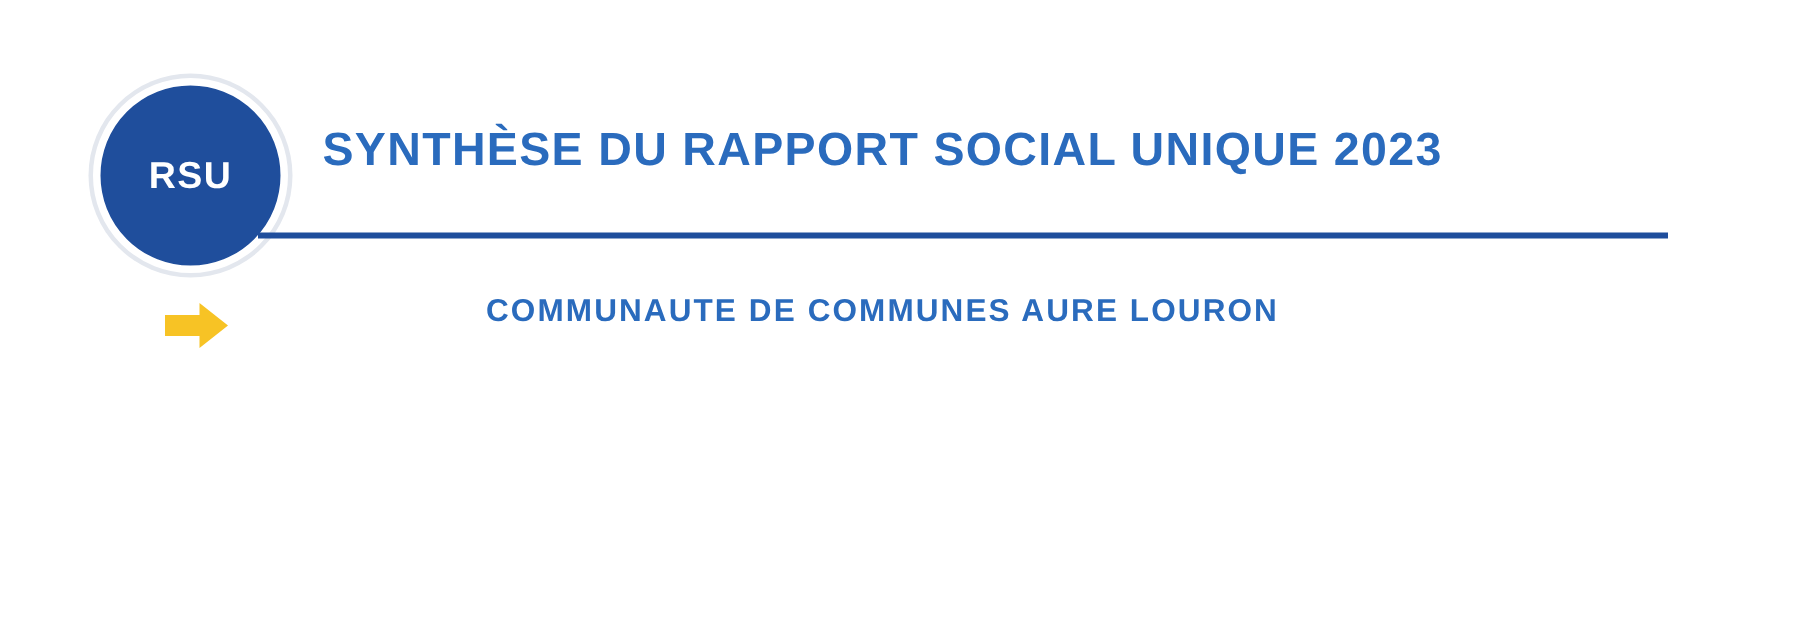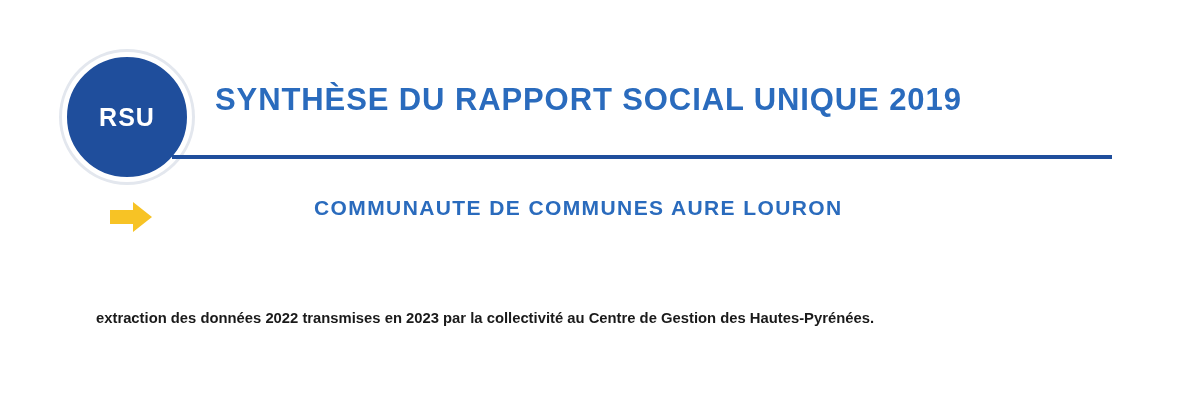--- a/index.html
+++ b/index.html
@@ -11,20 +11,21 @@
     height: 420px;
     background: #ffffff;
     font-family: "Liberation Sans", sans-serif;
     color: #1f1f1f;
     overflow: hidden;
   }
   .page {
     position: relative;
     width: 1177px;
     height: 420px;
+    text-align: right;
   }
 
   
   .badge {
     position: absolute;
     left: 62px;
     top: 52px;
     width: 120px;
     height: 120px;
     border-radius: 50%;
@@ -65,21 +66,21 @@
   
   .arrow-icon {
     position: absolute;
     left: 108px;
     top: 200px;
     width: 46px;
     height: 34px;
   }
   .subtitle {
     position: absolute;
-    left: 314px;
+    left: 324px;
     top: 196px;
     font-size: 21px;
     font-weight: bold;
     letter-spacing: 1.4px;
     color: #2a6bbd;
     white-space: nowrap;
   }
 
   
   .body-text {
@@ -99,29 +100,28 @@
 </style>
 </head>
 <body>
 
 <div class="page">
 
   <div class="badge">
     <span class="badge-text">RSU</span>
   </div>
 
-  <div class="title">SYNTHÈSE DU RAPPORT SOCIAL UNIQUE 2019</div>
+  <div class="title">SYNTHÈSE DU RAPPORT SOCIAL UNIQUE 2023</div>
 
   <div class="title-rule"></div>
 
   <div class="arrow-icon">
     <svg width="46" height="34" viewBox="0 0 46 34" xmlns="http://www.w3.org/2000/svg">
       <path d="M2 10 H25 V2 L44 17 L25 32 V24 H2 Z" fill="#F7C325"></path>
     </svg>
   </div>
 
   <div class="subtitle">COMMUNAUTE DE COMMUNES AURE LOURON</div>
 
   <div class="body-text">
-    <span class="line">extraction des données 2022 transmises en 2023 par la collectivité au Centre de Gestion des Hautes-Pyrénées.</span>
   </div>
 
 </div>
 
 </body></html>

